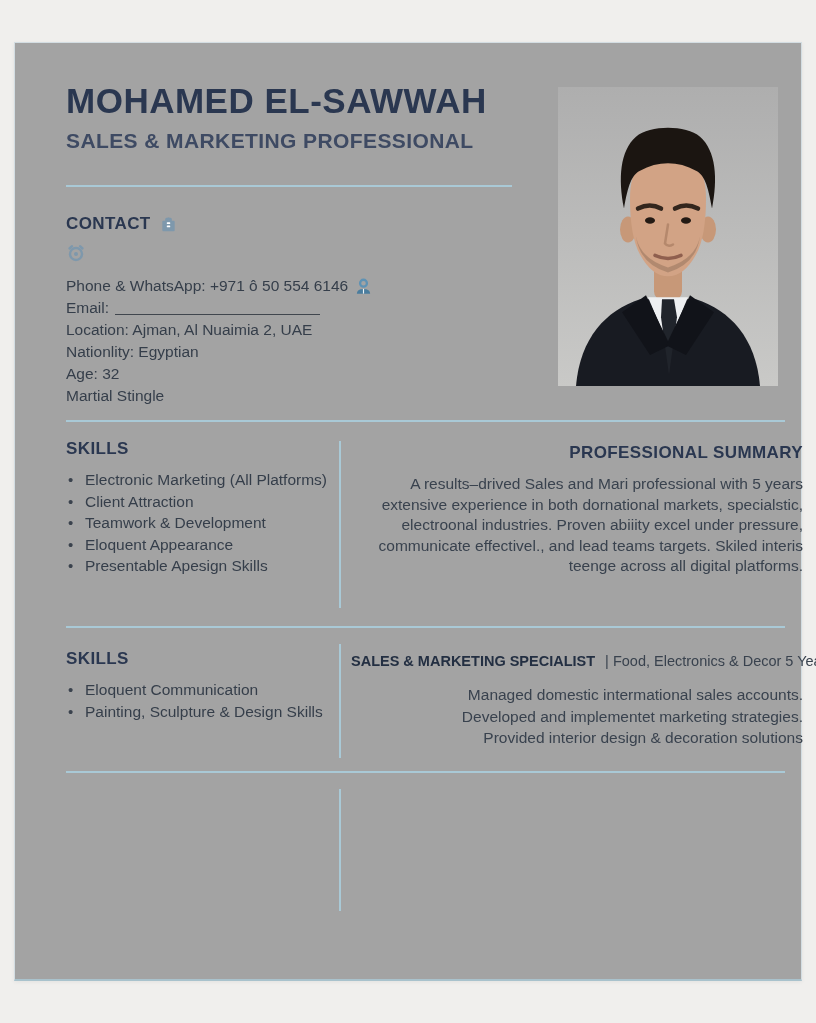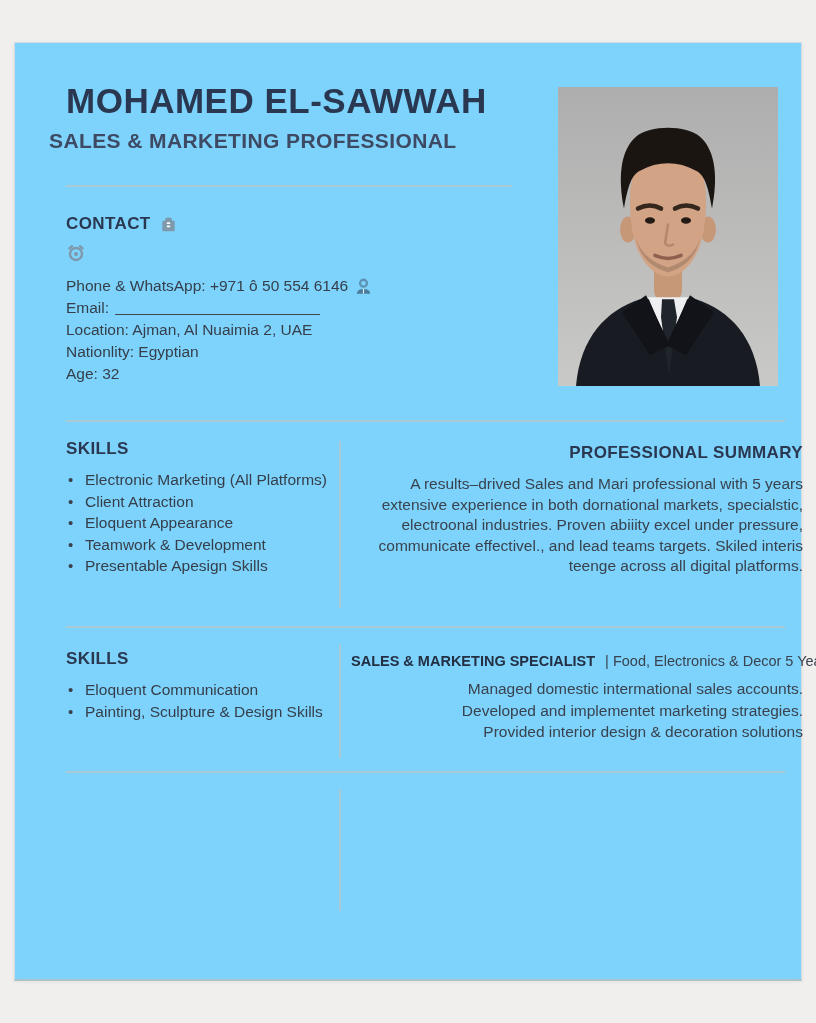--- a/index.html
+++ b/index.html
@@ -5,31 +5,31 @@
   * { margin:0; padding:0; box-sizing:border-box; }
   html,body { width:816px; height:1023px; }
   body {
     background:#f0efed;
     font-family:"Liberation Sans", sans-serif;
     position:relative;
     overflow:hidden;
   }
   .document {
     position:absolute; left:14px; top:42px; width:788px; height:939px;
-    background:#7dd3fc;
+    background:#a3a3a3;
     border:1px solid #d3dde2;
     border-bottom:2px solid #a9c2cc;
     box-shadow:0 1px 4px rgba(0,0,0,.06);
   }
   .name {
     position:absolute; left:51px; top:38px;
     font-size:35px; font-weight:bold; color:#2a3750; letter-spacing:.5px;
   }
   .subtitle {
-    position:absolute; left:34px; top:86px;
+    position:absolute; left:51px; top:86px;
     font-size:21px; color:#3e4a63; letter-spacing:.4px;
   }
   .hr { position:absolute; height:2px; background:#a9c9d6; }
   .hr1 { left:51px; top:142px; width:446px; }
   .hr2 { left:51px; top:377px; width:719px; }
   .hr3 { left:51px; top:583px; width:719px; }
   .hr4 { left:51px; top:728px; width:719px; }
   .vline { position:absolute; width:2px; background:#a9c9d6; left:324px; }
   .vline1 { top:398px; height:167px; }
   .vline2 { top:601px; height:114px; }
@@ -63,21 +63,21 @@
   ul.blist { list-style:none; margin-top:10px; }
   ul.blist li {
     position:relative; padding-left:19px;
     font-size:15.5px; color:#353e4a; line-height:21.5px;
   }
   ul.blist li::before {
     content:"•"; position:absolute; left:2px; top:0; color:#3a424d; font-size:15px;
   }
   .body-txt { font-size:15.5px; color:#39424e; line-height:20.5px; }
   .summary-p { margin-top:11px; }
-  .plain-lines { margin-top:9px; }
+  .plain-lines { margin-top:15px; }
   .plain-lines div { line-height:21.5px; }
 
   .job-head { font-size:14.5px; white-space:nowrap; color:#39424e; }
   .job-title { font-weight:bold; color:#232f42; margin-right:10px; }
   .edu-lines { margin-top:8px; font-size:15px; line-height:19.5px; color:#353e4a; }
 </style>
 </head>
 <body>
 
 <div class="document">
@@ -147,32 +147,33 @@
           </svg>
         </span>
       </div>
       <div class="row">
         <span>Email:</span>
         <span class="u-line u-email"></span>
       </div>
       <div>Location: Ajman, Al Nuaimia 2, UAE</div>
       <div>Nationlity: Egyptian</div>
       <div>Age: 32</div>
+      <div>Martial Stingle</div>
     </div>
   </div>
 
   <div class="hr hr2"></div>
 
   <div class="col-left r1l">
     <h3 class="sec">SKILLS</h3>
     <ul class="blist">
       <li>Electronic Marketing (All Platforms)</li>
       <li>Client Attraction</li>
+      <li>Teamwork &amp; Development</li>
       <li>Eloquent Appearance</li>
-      <li>Teamwork &amp; Development</li>
       <li>Presentable Apesign Skills</li>
     </ul>
   </div>
   <div class="vline vline1"></div>
   <div class="col-right r1r">
     <h3 class="sec">PROFESSIONAL SUMMARY</h3>
     <p class="body-txt summary-p">A results–drived Sales and Mari professional with 5 years extensive experience in both dornational markets, specialstic, electroonal industries. Proven abiiity excel under pressure, communicate effectivel., and lead teams targets. Skiled interis teenge across all digital platforms.</p>
   </div>
 
   <div class="hr hr3"></div>

